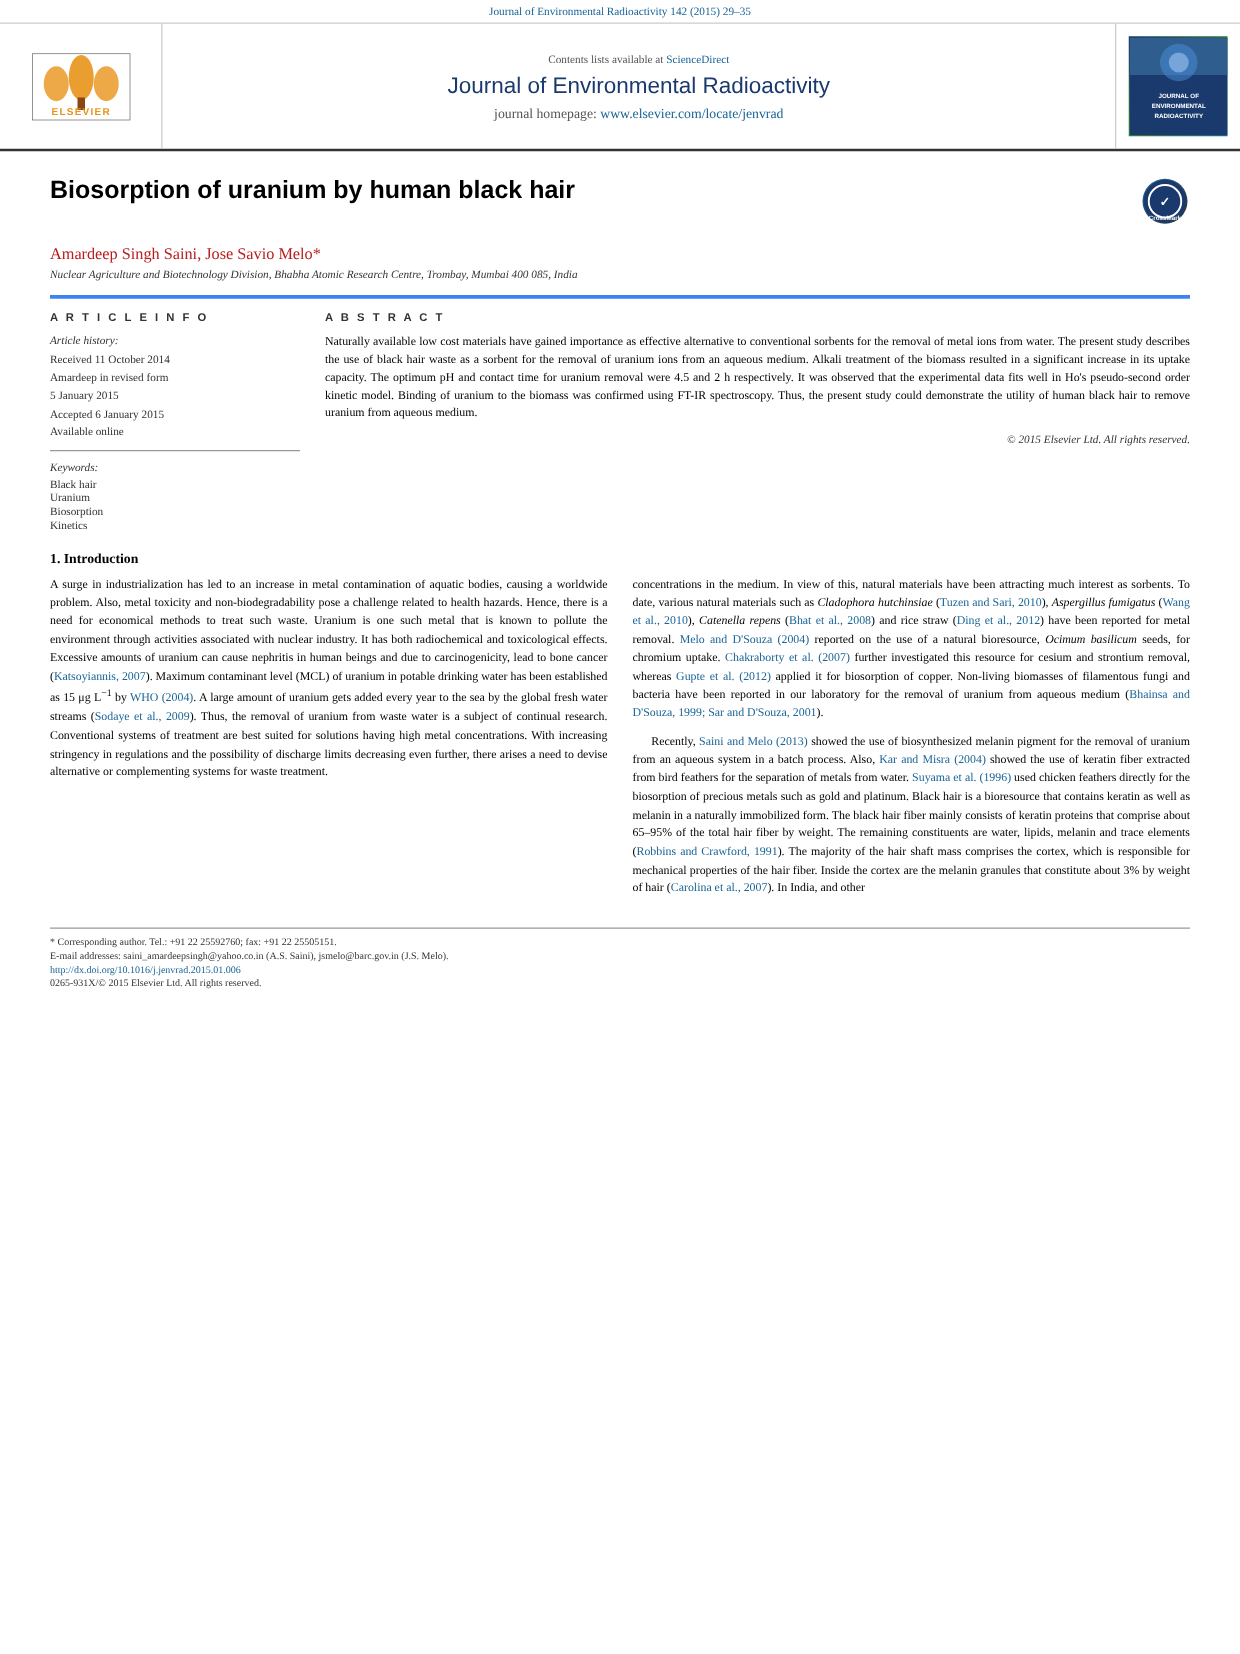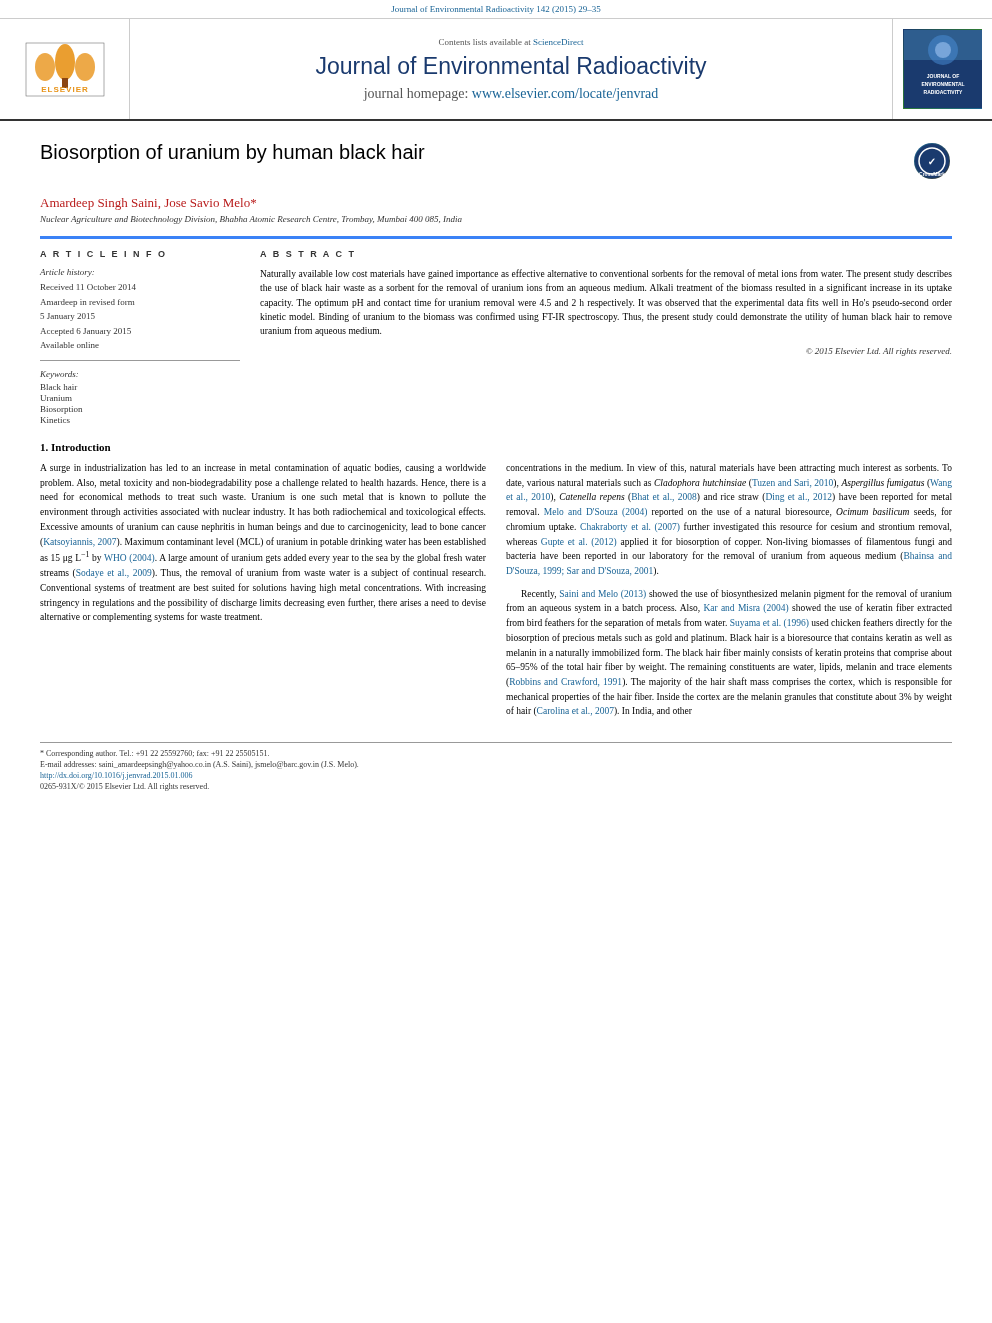--- a/index.html
+++ b/index.html
@@ -53,29 +53,29 @@
       font-size: 9px;
       color: #555;
       margin-bottom: 6px;
       font-family: Liberation Serif, serif;
     }
     .header-center .contents-line a {
       color: #1a6496;
       text-decoration: none;
     }
     .journal-title {
-      font-size: 23px;
+      font-size: 18px;
       font-family: Arial, sans-serif;
       color: #1a3a6e;
       font-weight: normal;
       text-align: left;
       margin-bottom: 6px;
     }
     .journal-homepage {
-      font-size: 14px;
+      font-size: 11px;
       color: #555;
     }
     .journal-homepage a {
       color: #1a6496;
       text-decoration: none;
     }
     .header-right {
       width: 100px;
       display: flex;
       align-items: center;
@@ -101,21 +101,21 @@
     
     .article-title-section {
       display: flex;
       justify-content: space-between;
       align-items: flex-start;
       margin-bottom: 8px;
       padding-bottom: 6px;
     }
     .article-title {
       font-size: 20px;
-      font-weight: normal;
+      font-weight: bold;
       color: #000;
       font-family: Arial, sans-serif;
       flex: 1;
     }
     .crossmark {
       width: 40px;
       height: 40px;
       display: flex;
       align-items: center;
       justify-content: center;

